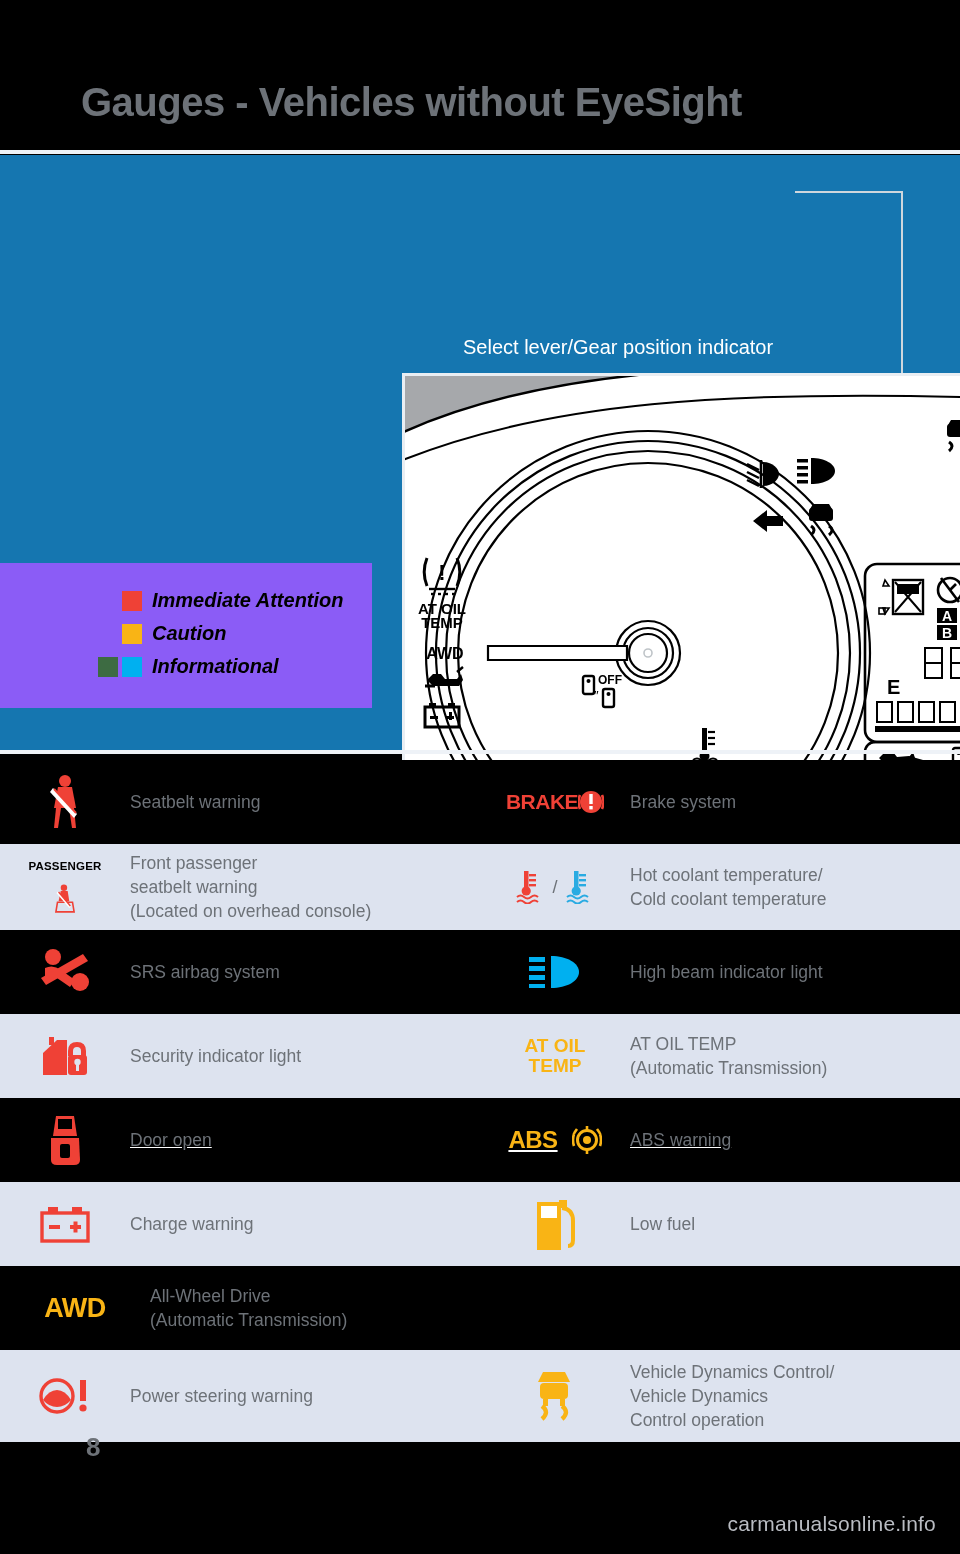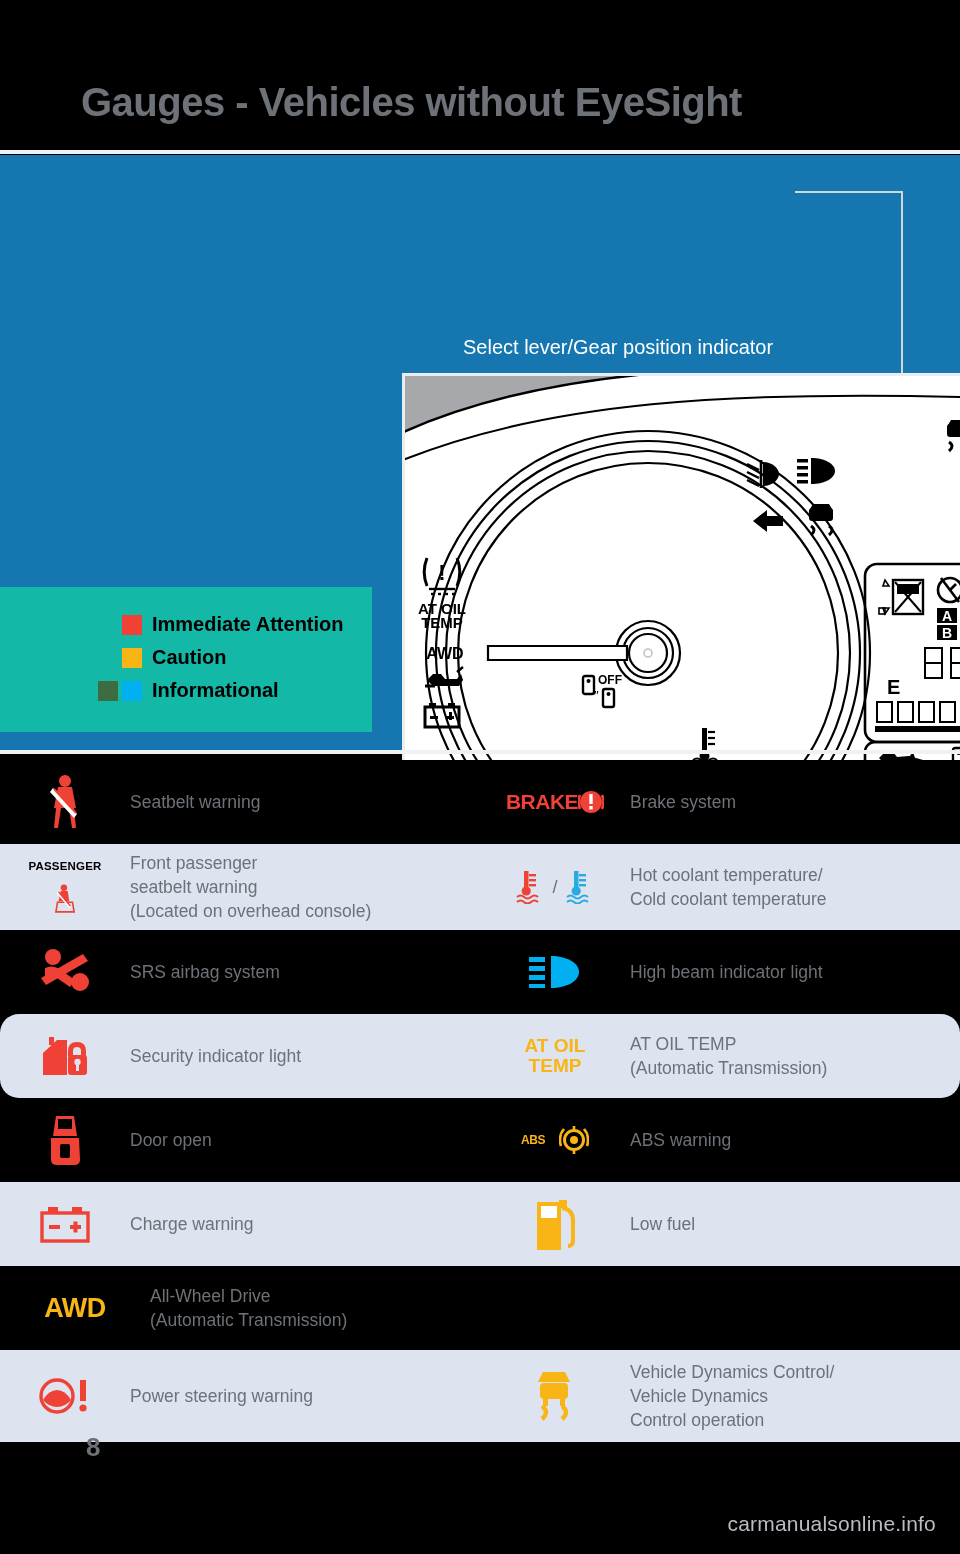--- a/index.html
+++ b/index.html
@@ -29,22 +29,23 @@
   .callout{
     position:absolute;color:#fff;font-size:20px;white-space:nowrap;
   }
   #callout-gear{left:463px;top:181px;}
   #callout-tach{left:458px;top:713px;}
 
   .leader{position:absolute;background:#cfd7dd;}
 
   
   #legend{
-    position:absolute;left:0px;top:432px;width:372px;height:145px;
-    background:#14b8a6;
+    position:absolute;left:0px;top:408px;width:372px;height:145px;
+    background:#8b5cf6;
+    font-style:italic;
   }
   #legend-inner{position:absolute;left:96px;top:21px;}
   .legend-row{display:flex;align-items:center;height:33px;}
   .legend-swatches{width:46px;display:flex;justify-content:flex-end;gap:4px;}
   .sw{width:20px;height:20px;display:block;}
   .legend-label{
     margin-left:10px;color:#000;font-size:20px;font-weight:bold;
     white-space:nowrap;
   }
 
@@ -443,21 +444,21 @@
           <rect x="0" y="2" width="16" height="5" fill="#00b0f0"></rect>
           <rect x="0" y="11" width="16" height="5" fill="#00b0f0"></rect>
           <rect x="0" y="20" width="16" height="5" fill="#00b0f0"></rect>
           <rect x="0" y="29" width="16" height="4" fill="#00b0f0"></rect>
         </svg>
       </div>
       <div class="lbl">High beam indicator light</div>
     </div>
   </div>
 
-  <div class="srow light" style="height:84px;border-radius:19px;">
+  <div class="srow light" style="height:84px;">
     <div class="cell left">
       <div class="icon-box">
         <svg width="48" height="42" viewBox="0 0 48 42">
             <g fill="#ef4136">
           <path d="M2 18 L16 5 L26 5 L26 40 L2 40 Z"></path>
           <rect x="8" y="2" width="5" height="8"></rect>
           <path d="M27 16 q0 -9 9 -9 t9 9 v5 h-5 v-5 q0 -4 -4 -4 t-4 4 v5 h-5 Z"></path>
           <rect x="27" y="20" width="19" height="20" rx="3"></rect>
           <circle cx="36.5" cy="27" r="3.2" fill="#dde3ef"></circle>
           <rect x="35" y="28" width="3" height="8" fill="#dde3ef"></rect>
@@ -469,37 +470,37 @@
     <div class="cell right">
       <div class="icon-box wide" style="flex-direction:column;line-height:20px;">
         <span class="txtamber" style="font-size:19px;">AT OIL</span>
         <span class="txtamber" style="font-size:19px;">TEMP</span>
       </div>
       <div class="lbl" style="white-space:pre-line;">AT OIL TEMP
 (Automatic Transmission)</div>
     </div>
   </div>
 
-  <div class="srow dark" style="height:84px;">
+  <div class="srow dark" style="height:84px;text-decoration:underline;">
     <div class="cell left">
       <div class="icon-box">
         <svg width="38" height="52" viewBox="0 0 38 52">
             <g fill="#ef4136">
           <path d="M10 2 L28 2 L31 22 L7 22 Z"></path>
           <rect x="12" y="5" width="14" height="10" fill="#000"></rect>
           <path d="M5 24 L33 24 L34 46 q0 5 -6 5 L11 51 q-6 0 -6 -5 Z"></path>
           <rect x="14" y="30" width="10" height="14" rx="2" fill="#000"></rect>
         </g>
           </svg>
       </div>
       <div class="lbl">Door open</div>
     </div>
     <div class="cell right">
       <div class="icon-box wide" style="gap:14px;">
-        <span class="txtamber" style="font-size:12px;letter-spacing:-0.5px;">ABS</span>
+        <span class="txtamber" style="font-size:24px;letter-spacing:-0.5px;">ABS</span>
         <svg width="30" height="30" viewBox="0 0 30 30">
           <circle cx="15" cy="15" r="9.5" fill="none" stroke="#f9b415" stroke-width="3"></circle>
           <circle cx="15" cy="15" r="4" fill="#f9b415"></circle>
           <g stroke="#f9b415" stroke-width="2.6">
             <line x1="15" y1="1" x2="15" y2="5"></line>
             <line x1="15" y1="25" x2="15" y2="29"></line>
           </g>
           <path d="M2 9 q-2 6 0 12" stroke="#f9b415" stroke-width="2.6" fill="none"></path>
           <path d="M28 9 q2 6 0 12" stroke="#f9b415" stroke-width="2.6" fill="none"></path>
           <path d="M5 4 q-3 4 -3 5 M25 4 q3 4 3 5" stroke="#f9b415" stroke-width="2.6" fill="none"></path>

